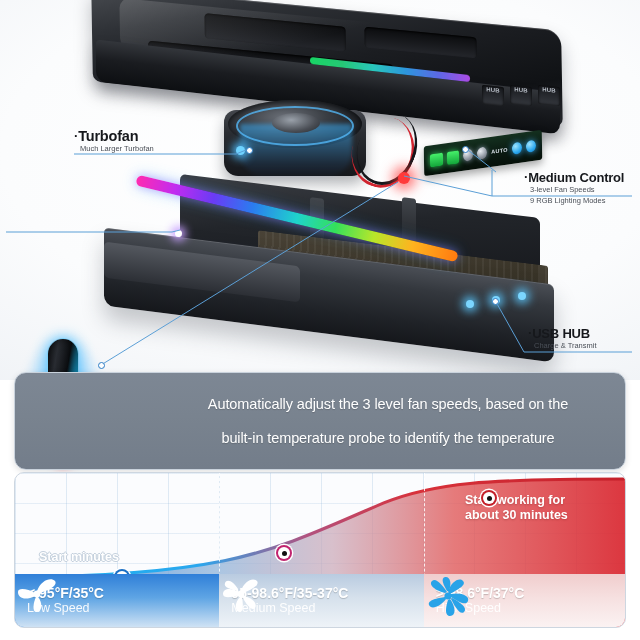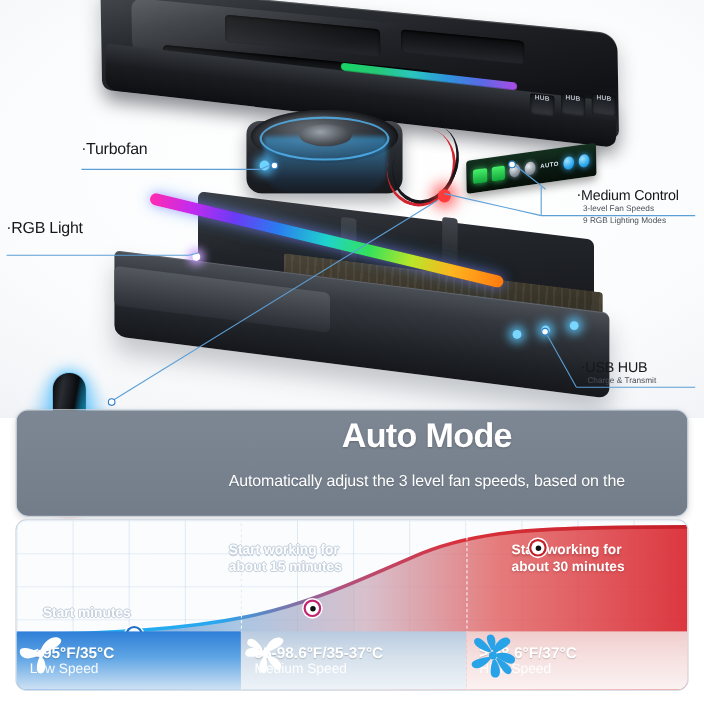--- a/index.html
+++ b/index.html
@@ -178,21 +178,21 @@
     box-shadow:0 0 10px rgba(140,110,255,.55), 0 0 16px rgba(60,200,255,.3);
   }
   .rgb-dot{
     position:absolute; left:175px; top:230px; width:7px; height:7px; border-radius:50%;
     background:#ffffff; box-shadow:0 0 8px 4px rgba(200,160,255,.95);
   }
 
   
   .callout{ position:absolute; }
   .co-title{
-    font-size:14.5px; font-weight:normal; color:#16181c; letter-spacing:-.2px; white-space:nowrap;
+    font-size:14.5px; font-weight:bold; color:#16181c; letter-spacing:-.2px; white-space:nowrap;
   }
   .co-title .bullet{ font-size:13px; position:relative; top:-1px; }
   .co-sub{ font-size:7.5px; color:#4a4f57; line-height:1.45; white-space:nowrap; }
   .leader-dot{
     position:absolute; width:7px; height:7px; border-radius:50%;
     background:#fff; border:1.6px solid #2f7dc4;
   }
 
   
   .probe-glow{
@@ -338,24 +338,24 @@
         <line x1="492" y1="170" x2="492" y2="196"></line>
         <line x1="468" y1="150" x2="496" y2="172"></line>
         <line x1="496" y1="302" x2="524" y2="352"></line>
         <line x1="524" y1="352" x2="632" y2="352"></line>
         <line x1="101" y1="365" x2="398" y2="182"></line>
       </g>
     </svg>
 
     <div class="callout" style="left:74px;top:128px;width:162px;">
       <div class="co-title"><span class="bullet">·</span><span>Turbofan</span></div>
+      <div class="co-sub" style="padding-left:6px;">Much Larger Turbofan</div>
     </div>
 
     <div class="callout" style="left:6px;top:200px;width:166px;">
-      <div class="co-title"><span class="bullet">·</span><span>RGB Light</span></div>
     </div>
 
     <div class="callout" style="left:524px;top:170px;width:118px;">
       <div class="co-title" style="font-size:13px;"><span class="bullet">·</span><span>Medium Control</span></div>
       <div class="co-sub" style="padding-left:6px;">3-level Fan Speeds</div>
       <div class="co-sub" style="padding-left:6px;">9 RGB Lighting Modes</div>
     </div>
 
     <div class="callout" style="left:528px;top:326px;width:110px;">
       <div class="co-title" style="font-size:13px;"><span class="bullet">·</span><span>USB HUB</span></div>
@@ -369,22 +369,22 @@
 
   </div>
 
   <div class="probe-glow"></div>
   <div class="probe"></div>
   <div class="probe-red"></div>
 
   <div class="auto-panel">
 
     <div class="auto-inner">
-      <div class="auto-title">Auto Mode</div>
       <div class="auto-desc">Automatically adjust the 3 level fan speeds, based on the</div>
+      <div class="auto-desc">built-in temperature probe to identify the temperature</div>
     </div>
   </div>
 
   <div class="chart">
     <div class="grid"></div>
 
     <svg viewBox="0 0 612 156" preserveAspectRatio="none">
       <defs>
         <linearGradient id="fillGrad" x1="0" y1="0" x2="1" y2="0">
           <stop offset="0%" stop-color="#2f7fd8" stop-opacity="0.90"></stop>
@@ -402,22 +402,20 @@
         </linearGradient>
       </defs>
       <path d="M0,104 C70,104 150,100 210,88 C270,76 318,52 370,30 C420,10 470,6 612,6 L612,156 L0,156 Z" fill="url(#fillGrad)"></path>
       <path d="M0,104 C70,104 150,100 210,88 C270,76 318,52 370,30 C420,10 470,6 612,6" fill="none" stroke="url(#lineGrad)" stroke-width="3.2"></path>
     </svg>
 
     <div class="divider" style="left:33.5%;"></div>
     <div class="divider" style="left:67%;"></div>
 
     <div class="ann ann-ghost" style="left:24px;top:77px;">Start minutes</div>
-    <div class="ann ann-ghost" style="left:193px;top:20px;">Start working for
-about 15 minutes</div>
     <div class="ann ann-white" style="left:450px;top:20px;">Start working for
 about 30 minutes</div>
 
     <div class="node" style="left:101px;top:98px;box-shadow:0 0 0 2px #1a6fc4, 0 0 0 3.4px #ffffff;">
         <i></i>
       </div>
     <div class="node" style="left:263px;top:74px;box-shadow:0 0 0 2px #c1246f, 0 0 0 3.4px #ffffff;">
         <i></i>
       </div>
     <div class="node" style="left:468px;top:19px;box-shadow:0 0 0 2px #c4202a, 0 0 0 3.4px #ffffff;">

